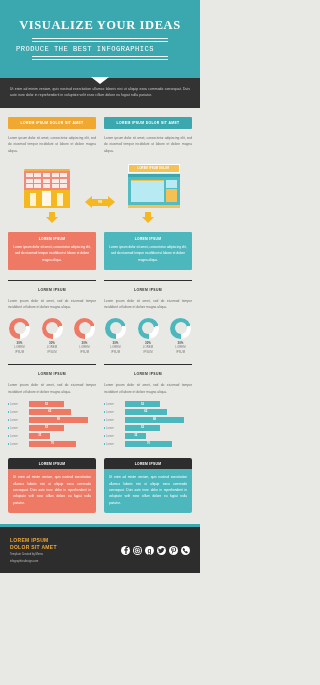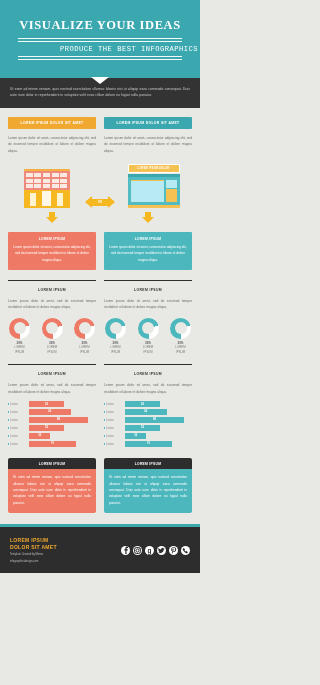--- a/index.html
+++ b/index.html
@@ -5,31 +5,31 @@
   html,body{margin:0;padding:0;}
   body{
     width:200px;height:685px;overflow:hidden;
     background:#e8e8e4;
     font-family:"Liberation Sans", sans-serif;
     -webkit-font-smoothing:antialiased;
   }
   .page{position:relative;width:200px;height:685px;}
 
   
-  .hero{background:#3aa8ae;padding:12px 2px 0;position:relative;height:78px;box-sizing:border-box;}
+  .hero{background:#3aa8ae;padding:12px 16px 0;position:relative;height:78px;box-sizing:border-box;}
   .hero-title{
     color:#ffffff;text-align:center;
     font-family:"Liberation Serif", serif;
     font-weight:bold;font-size:12.5px;letter-spacing:0.6px;
     margin:6px 0 5px;
   }
   .rule{height:1px;background:#ffffff;margin:0 16px;opacity:.95;}
   .rule.thin{height:1px;margin:2px 16px;}
   .hero-sub{
-    color:#ffffff;text-align:right;
+    color:#ffffff;text-align:left;
     font-family:"Liberation Mono", monospace;
     font-size:7.1px;letter-spacing:0.5px;margin:3px 0 3px;
   }
   .notch{
     position:absolute;left:50%;transform:translateX(-50%);
     bottom:-6px;width:0;height:0;
     border-left:9px solid transparent;border-right:9px solid transparent;
     border-top:7px solid #ffffff;
   }
 

